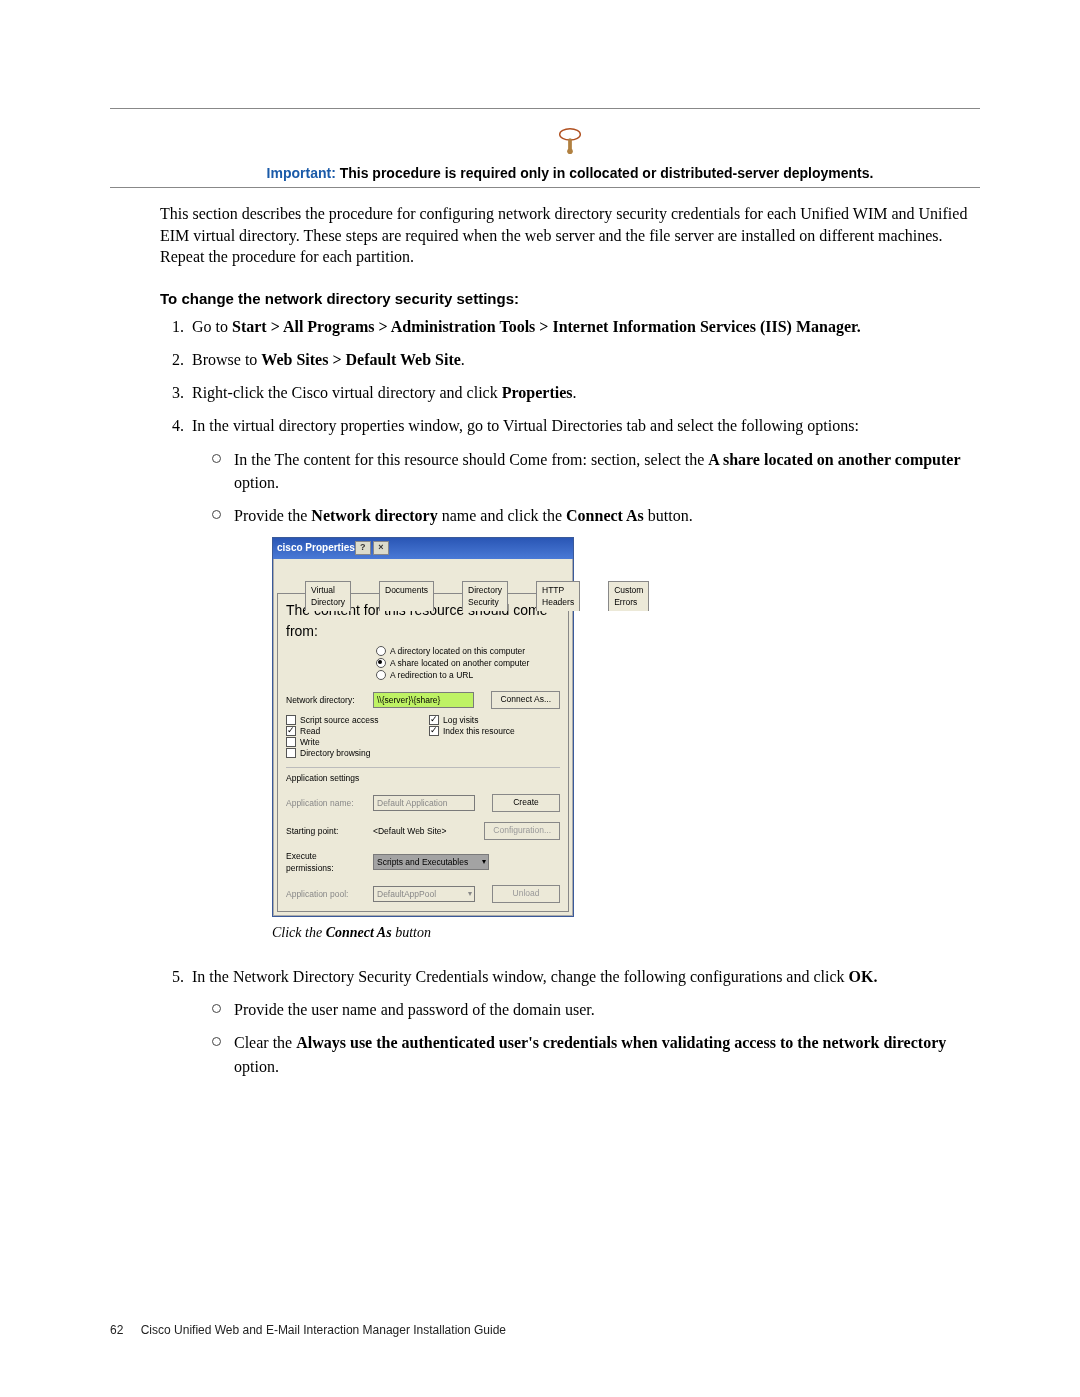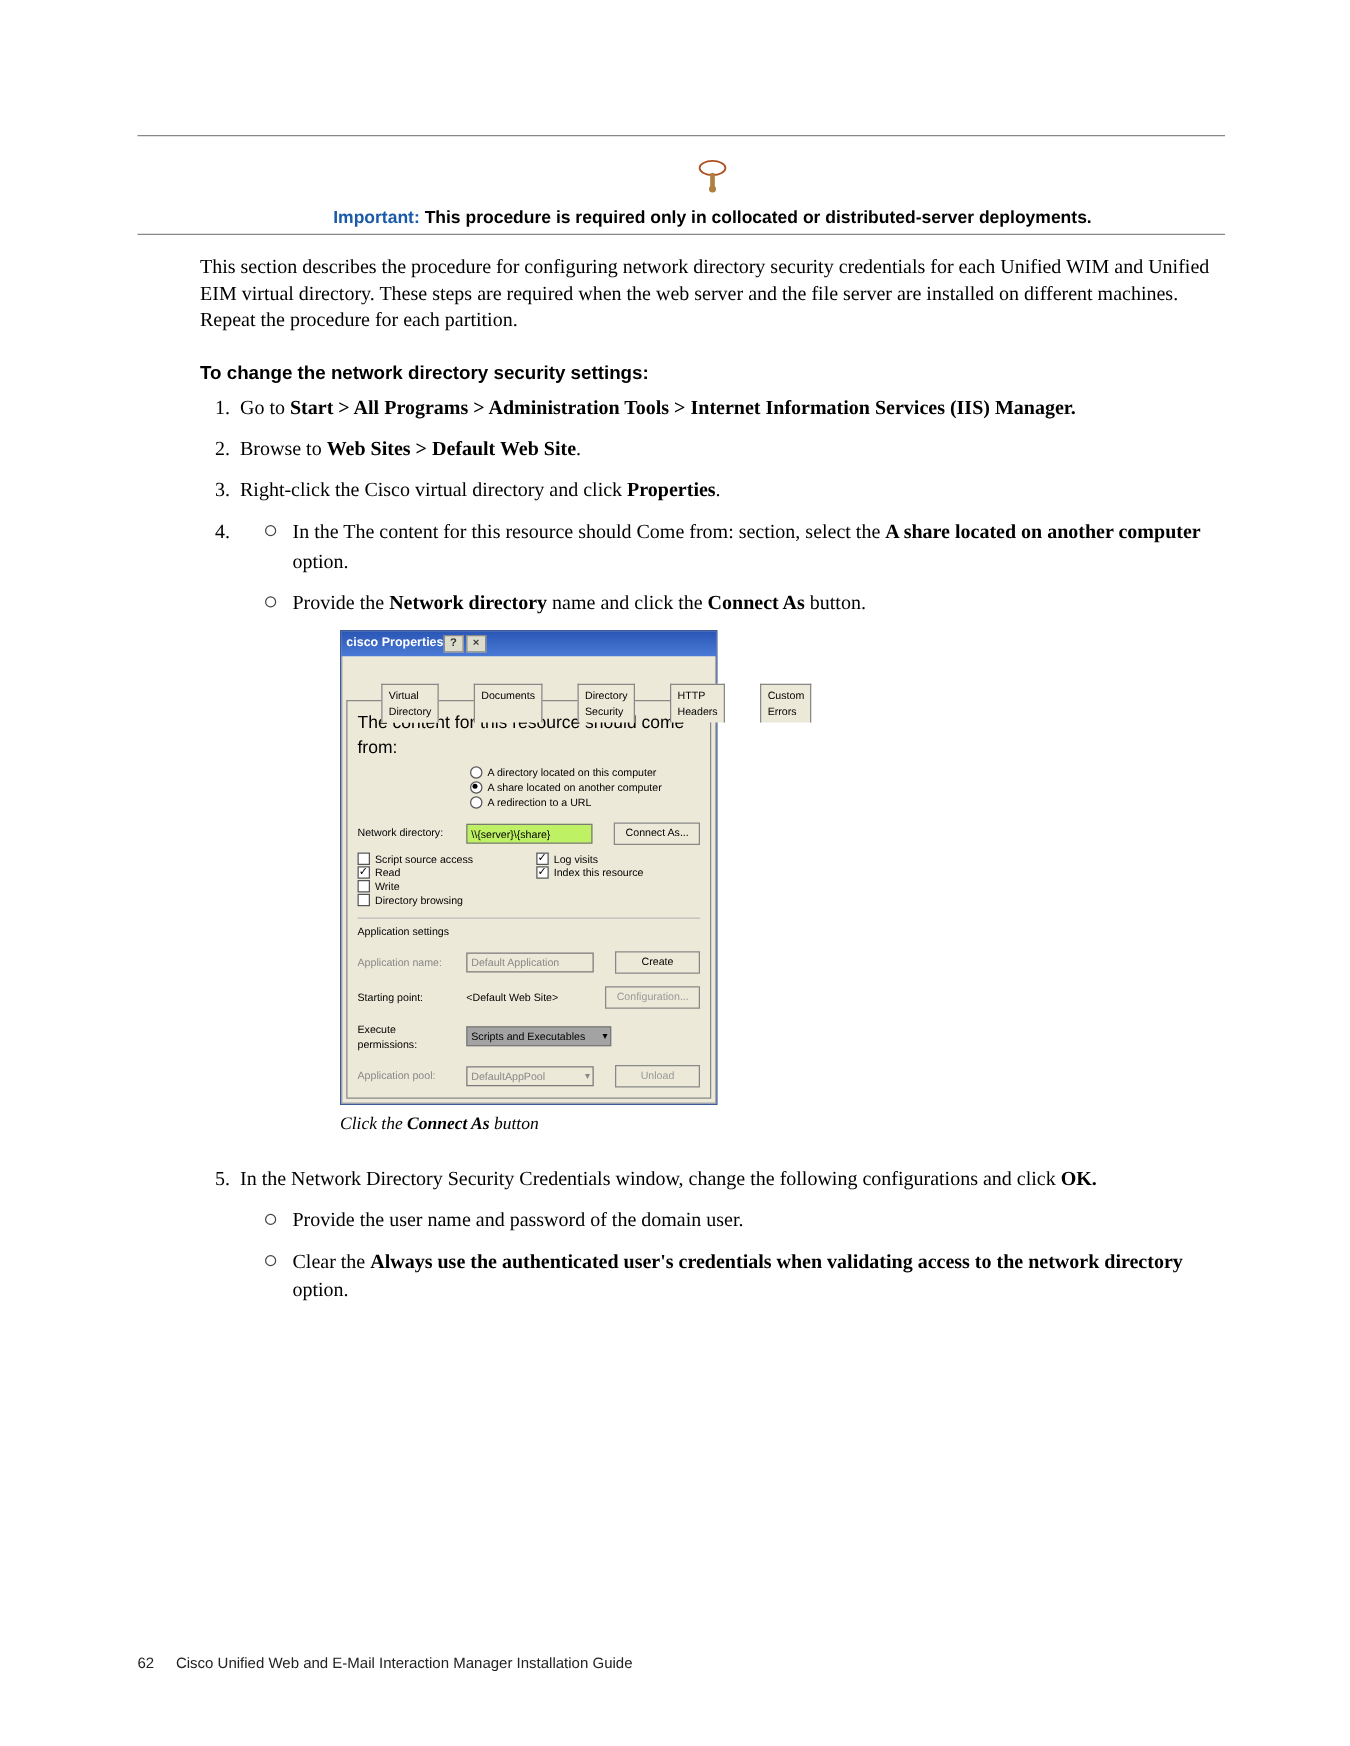--- a/index.html
+++ b/index.html
@@ -325,20 +325,21 @@
     <li>
       <span>Go to </span><span class="b">Start &gt; All Programs &gt; Administration Tools &gt; Internet Information Services (IIS) Manager.</span>
     </li>
     <li>
       <span>Browse to </span><span class="b">Web Sites &gt; Default Web Site</span><span>.</span>
     </li>
     <li>
       <span>Right-click the Cisco virtual directory and click </span><span class="b">Properties</span><span>.</span>
     </li>
     <li>
+      <span>In the virtual directory properties window, go to Virtual Directories tab and select the following options:</span>
       <ul class="sub-bullets">
         <li>
           <span>In the The content for this resource should Come from: section, select the </span><span class="b">A share located on another computer</span><span> option.</span>
         </li>
         <li>
           <span>Provide the </span><span class="b">Network directory</span><span> name and click the </span><span class="b">Connect As</span><span> button.</span>
         </li>
       </ul>
 
       

